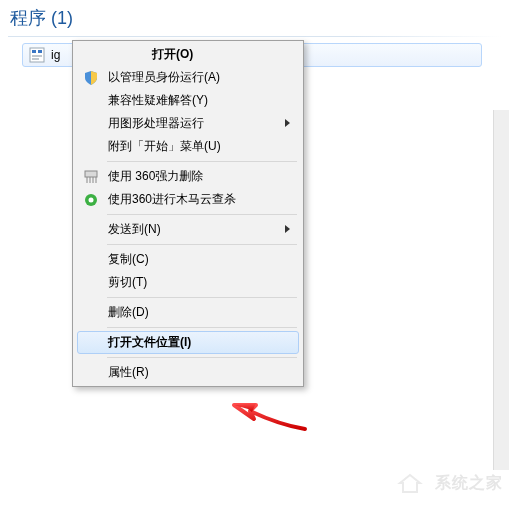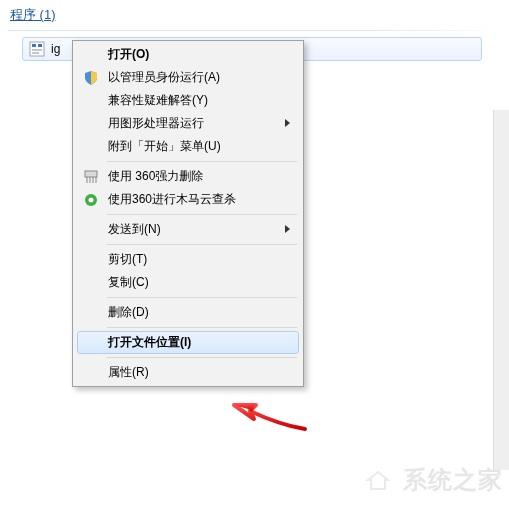--- a/index.html
+++ b/index.html
@@ -8,22 +8,21 @@
       font-size: 12px;
       background: #fff;
       width: 509px;
       height: 510px;
       position: relative;
       overflow: hidden;
     }
     .header {
       padding: 6px 13px 4px 10px;
       color: #1e5a9e;
-      font-size: 13px;
-      text-decoration: underline;
+      font-size: 18px;
     }
     .header-divider {
       height: 1px;
       background: linear-gradient(to right, #d8e4f0 0%, #d8e4f0 70%, transparent 100%);
       margin: 2px 8px 6px 8px;
     }
     .file-item {
       margin: 4px 22px;
       padding: 3px 6px;
       border: 1px solid #b8d6fb;
@@ -76,20 +75,21 @@
       margin-left: -26px;
       padding-left: 30px;
     }
     .menu-item.hover {
       background: linear-gradient(#eaf3fd, #d7e9fc);
       border: 1px solid #aecff7;
       font-weight: bold;
     }
     .menu-item.default-item .label {
       font-weight: bold;
+      margin-left: 44px;
     }
     .menu-item .label {
       color: #000;
       font-size: 12px;
       white-space: nowrap;
     }
     .menu-item .mic {
       position: absolute;
       left: 5px;
       top: 3px;
@@ -118,21 +118,21 @@
       position: absolute;
       left: 230px;
       top: 397px;
       pointer-events: none;
     }
     .watermark {
       position: absolute;
       right: 6px;
       bottom: 14px;
       color: #e2e2e2;
-      font-size: 24px;
+      font-size: 16px;
       font-weight: bold;
       letter-spacing: 1px;
       display: flex;
       align-items: center;
       gap: 12px;
       opacity: 0.85;
     }
     .watermark svg { opacity: 0.85; }
     .scrollbar-stub {
       position: absolute;
@@ -219,25 +219,25 @@
         </div>
         <div class="menu-sep"></div>
         <div class="menu-item">
           <span class="mic"></span>
           <span class="label">发送到(N)</span>
           <span class="submenu-arrow"></span>
         </div>
         <div class="menu-sep"></div>
         <div class="menu-item">
           <span class="mic"></span>
+          <span class="label">复制(C)</span>
+        </div>
+        <div class="menu-item">
+          <span class="mic"></span>
           <span class="label">剪切(T)</span>
-        </div>
-        <div class="menu-item">
-          <span class="mic"></span>
-          <span class="label">复制(C)</span>
         </div>
         <div class="menu-sep"></div>
         <div class="menu-item">
           <span class="mic"></span>
           <span class="label">删除(D)</span>
         </div>
         <div class="menu-sep"></div>
         <div class="menu-item hover">
           <span class="mic"></span>
           <span class="label">打开文件位置(I)</span>

